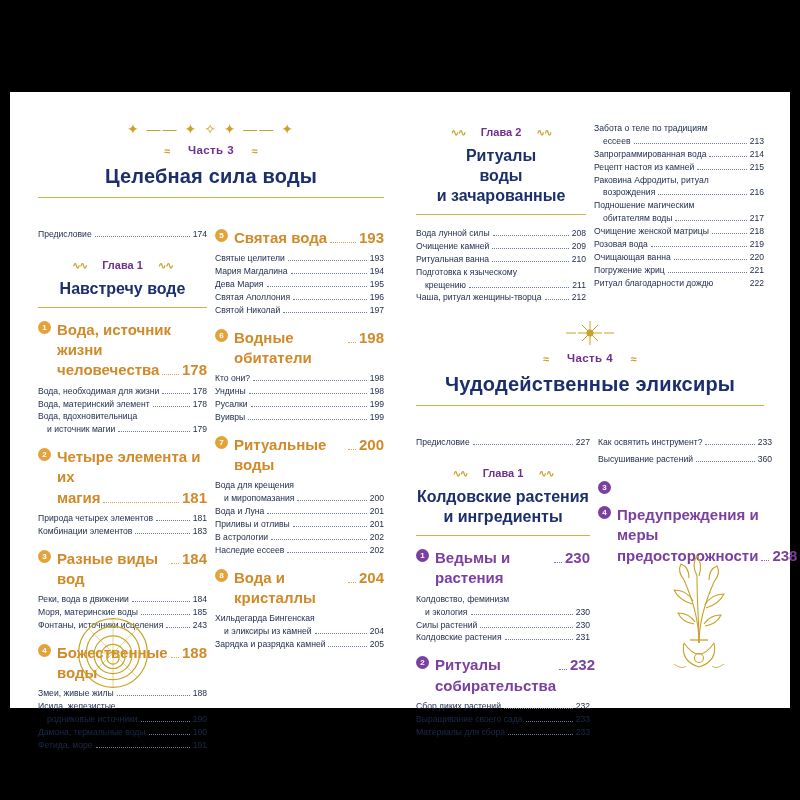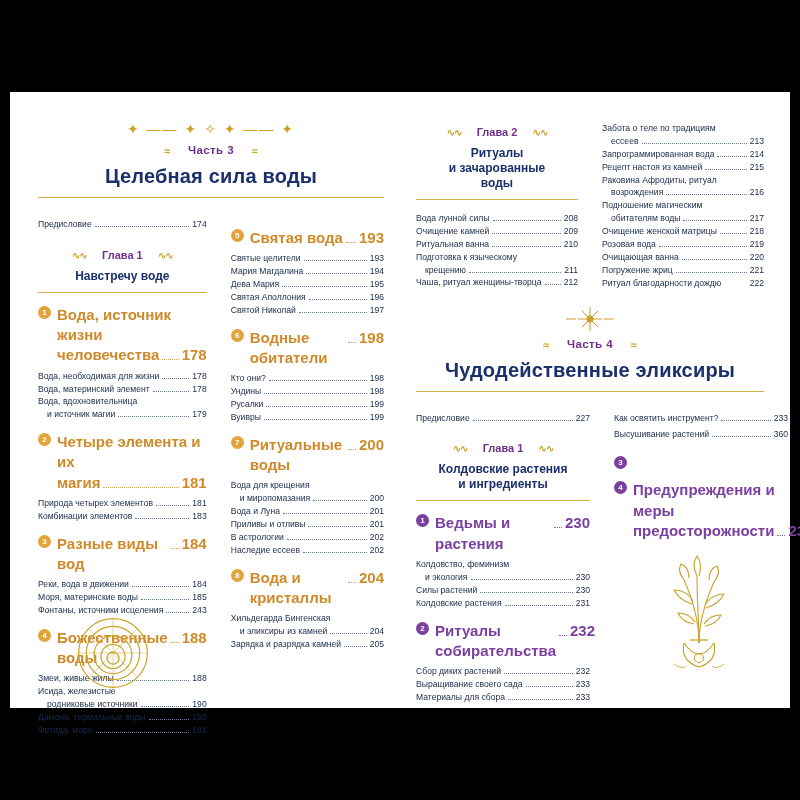--- a/index.html
+++ b/index.html
@@ -31,21 +31,21 @@
     height: 100%;
     box-sizing: border-box;
     padding: 30px 22px 10px 22px;
     position: relative;
   }
   .page-half.left { padding-left: 28px; padding-right: 16px; }
   .page-half.right { padding-left: 16px; padding-right: 26px; }
 
   .cols {
     display: flex;
-    gap: 24px;
+    gap: 8px;
   }
   .col { width: 50%; }
 
   
   .part-block { text-align: center; margin-bottom: 16px; }
   .orn {
     color: #c9a227;
     font-size: 11px;
     letter-spacing: 2px;
     line-height: 1;
@@ -101,21 +101,21 @@
     font-size: 10px;
     position: absolute;
     top: 1px;
     letter-spacing: -1px;
   }
   .chap-label::before { left: 0; }
   .chap-label::after { right: 0; }
   .chap-title {
     color: #1a2f6b;
     font-weight: bold;
-    font-size: 12px;
+    font-size: 16px;
     margin-top: 6px;
     line-height: 1.25;
   }
   .chap-rule {
     width: 100%;
     height: 1px;
     background: #c9a227;
     margin: 8px auto 0 auto;
     opacity: .85;
   }
@@ -177,21 +177,21 @@
   .entry .edots {
     flex: 1 1 auto;
     border-bottom: 1px dotted #6c7a93;
     margin: 0 3px 2px 3px;
     min-width: 6px;
   }
   .entry .epage { flex: 0 0 auto; }
   .entry.cont { padding-left: 9px; }
   .entry.nodot .edots { border-bottom: none; }
 
-  .preface { margin-top: 4px; margin-bottom: 4px; }
+  .preface { margin-top: 14px; margin-bottom: 4px; }
   .ammonite {
     position: absolute;
     left: 60px;
     bottom: 12px;
     width: 86px;
     height: 86px;
   }
   .plant {
     position: absolute;
     right: 36px;
@@ -524,22 +524,22 @@
 
     <div class="page-half right">
       <div class="cols">
 
         <div class="col">
 
           <div class="chap-block" style="margin-top:0;">
             <div class="chap-label">Глава 2</div>
             <div class="chap-title">
               <div>Ритуалы</div>
+              <div>воды</div>
               <div>и зачарованные</div>
-              <div>воды</div>
             </div>
             <div class="chap-rule"></div>
           </div>
 
           <div class="entry">
             <span class="etext">Вода лунной силы</span>
             <span class="edots"></span>
             <span class="epage">208</span>
           </div>
           <div class="entry">

